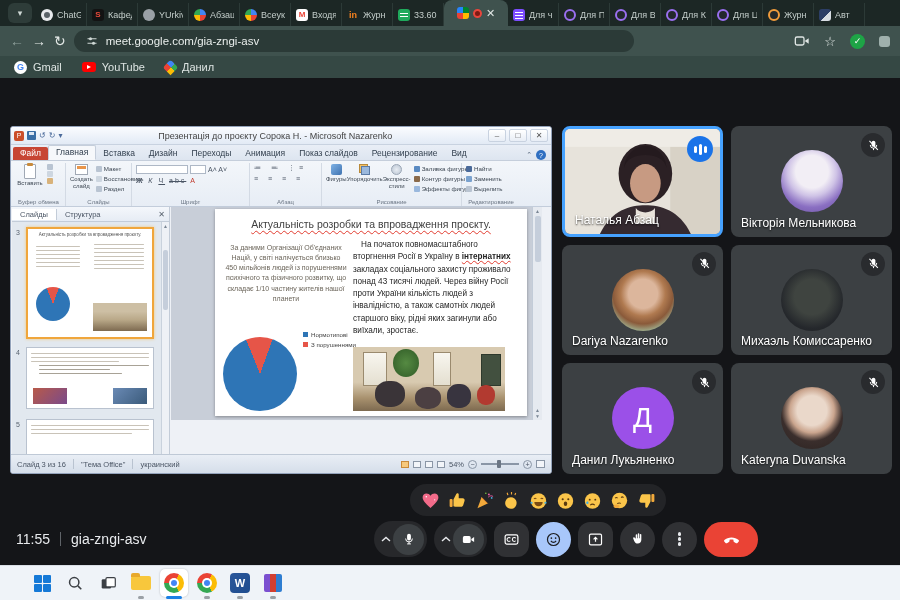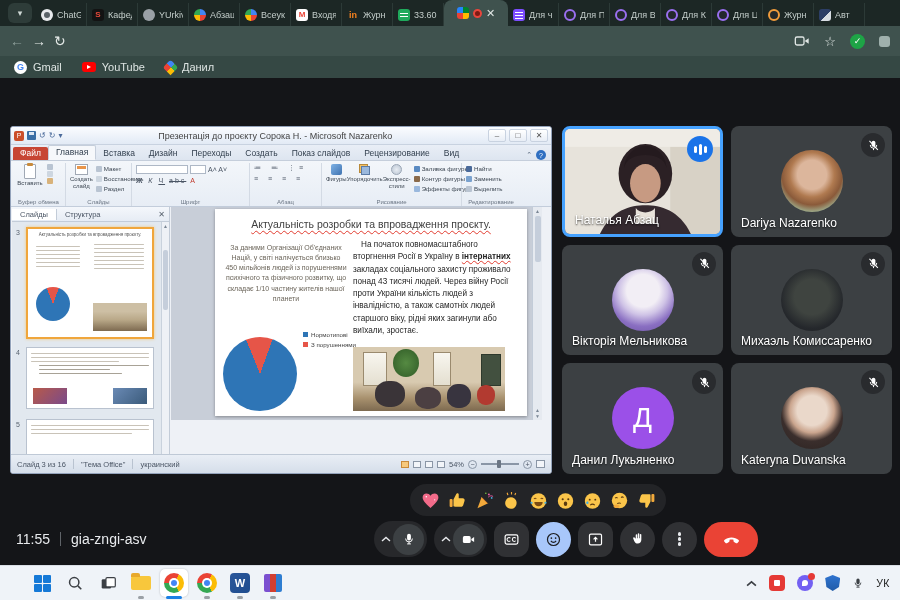--- a/index.html
+++ b/index.html
@@ -287,20 +287,28 @@
     <div class="tab">
         <span class="fav fav-photo"></span>
         <span class="lbl">Авт</span>
       </div>
   </div>
 
   <div class="toolbar">
     <span class="navg dim">←</span>
     <span class="navg">→</span>
     <span class="navg">↻</span>
+    <div class="urlpill">
+      <svg width="12" height="12" viewBox="0 0 16 16">
+          <path d="M2 5h12M2 11h12" stroke="#cfd8d5" stroke-width="1.6"></path>
+          <circle cx="6" cy="5" r="2" fill="#cfd8d5"></circle>
+          <circle cx="10" cy="11" r="2" fill="#cfd8d5"></circle>
+        </svg>
+      <span>meet.google.com/gia-zngi-asv</span>
+    </div>
     <div class="tb-right">
       <svg width="16" height="14" viewBox="0 0 24 20">
           <rect x="2" y="4" width="13" height="12" rx="2.5" fill="none" stroke="#dfe5e3" stroke-width="2"></rect>
           <path d="M16 10l6-4v8z" fill="#dfe5e3"></path>
         </svg>
       <span class="star">☆</span>
       <span class="shield">✓</span>
       <span class="ext"></span>
     </div>
   </div>
@@ -332,21 +340,21 @@
       <span class="winbtn">–</span>
       <span class="winbtn">□</span>
       <span class="winbtn">✕</span>
     </div>
     <div class="ribbon-tabs">
       <span class="rtab file">Файл</span>
       <span class="rtab on">Главная</span>
       <span class="rtab">Вставка</span>
       <span class="rtab">Дизайн</span>
       <span class="rtab">Переходы</span>
-      <span class="rtab">Создать</span>
+      <span class="rtab">Анимация</span>
       <span class="rtab">Показ слайдов</span>
       <span class="rtab">Рецензирование</span>
       <span class="rtab">Вид</span>
       <span class="rt-right">
           <span style="font-size:7px;color:#5a6a7e;">⌃</span>
           <span class="helpq">?</span>
         </span>
     </div>
     <div class="ribbon">
       <div class="grp" style="width:54px;">
@@ -565,40 +573,40 @@
         <path d="M74 84 C78 90 90 90 94 84 L94 100 L74 100Z" fill="#e8e2da"></path>
       </svg>
       <span class="audio-ind">
           <i style="height:7px;"></i>
           <i style="height:11px;"></i>
           <i style="height:7px;"></i>
         </span>
       <span class="pname">Наталья Абзац</span>
     </div>
     <div class="tile">
+      <span class="av av-vika"></span>
+      <span class="micoff">
+          <svg width="13" height="13" viewBox="0 0 24 24">
+            <path d="M12 14.5c1.9 0 3.5-1.6 3.5-3.5V6.5C15.5 4.6 13.9 3 12 3S8.5 4.6 8.5 6.5V11c0 1.9 1.6 3.5 3.5 3.5z" fill="#fff"></path>
+            <path d="M18 11a6 6 0 0 1-12 0M12 17v3.5" stroke="#fff" stroke-width="1.8" fill="none"></path>
+            <line x1="4.5" y1="3.5" x2="20" y2="20" stroke="#fff" stroke-width="2"></line>
+          </svg>
+        </span>
+      <span class="pname">Вікторія Мельникова</span>
+    </div>
+    <div class="tile">
       <span class="av av-dariya"></span>
       <span class="micoff">
           <svg width="13" height="13" viewBox="0 0 24 24">
             <path d="M12 14.5c1.9 0 3.5-1.6 3.5-3.5V6.5C15.5 4.6 13.9 3 12 3S8.5 4.6 8.5 6.5V11c0 1.9 1.6 3.5 3.5 3.5z" fill="#fff"></path>
             <path d="M18 11a6 6 0 0 1-12 0M12 17v3.5" stroke="#fff" stroke-width="1.8" fill="none"></path>
             <line x1="4.5" y1="3.5" x2="20" y2="20" stroke="#fff" stroke-width="2"></line>
           </svg>
         </span>
       <span class="pname">Dariya Nazarenko</span>
-    </div>
-    <div class="tile">
-      <span class="av av-vika"></span>
-      <span class="micoff">
-          <svg width="13" height="13" viewBox="0 0 24 24">
-            <path d="M12 14.5c1.9 0 3.5-1.6 3.5-3.5V6.5C15.5 4.6 13.9 3 12 3S8.5 4.6 8.5 6.5V11c0 1.9 1.6 3.5 3.5 3.5z" fill="#fff"></path>
-            <path d="M18 11a6 6 0 0 1-12 0M12 17v3.5" stroke="#fff" stroke-width="1.8" fill="none"></path>
-            <line x1="4.5" y1="3.5" x2="20" y2="20" stroke="#fff" stroke-width="2"></line>
-          </svg>
-        </span>
-      <span class="pname">Вікторія Мельникова</span>
     </div>
     <div class="tile">
       <span class="av av-mikh"></span>
       <span class="micoff">
           <svg width="13" height="13" viewBox="0 0 24 24">
             <path d="M12 14.5c1.9 0 3.5-1.6 3.5-3.5V6.5C15.5 4.6 13.9 3 12 3S8.5 4.6 8.5 6.5V11c0 1.9 1.6 3.5 3.5 3.5z" fill="#fff"></path>
             <path d="M18 11a6 6 0 0 1-12 0M12 17v3.5" stroke="#fff" stroke-width="1.8" fill="none"></path>
             <line x1="4.5" y1="3.5" x2="20" y2="20" stroke="#fff" stroke-width="2"></line>
           </svg>
         </span>
@@ -802,30 +810,15 @@
         <span class="runline"></span>
       </span>
     <span class="tbi">
         <span class="ic-word">W</span>
         <span class="runline"></span>
       </span>
     <span class="tbi">
         <span class="ic-rar"></span>
         <span class="runline"></span>
       </span>
-    <div class="tray">
-      <svg width="11" height="7" viewBox="0 0 10 6">
-          <path d="M1 5l4-3.5L9 5" stroke="#3b3f44" stroke-width="1.5" fill="none"></path>
-        </svg>
-      <span class="tray-red"></span>
-      <span class="tray-viber"></span>
-      <span class="tray-shield">
-          <span class="tray-warn"></span>
-        </span>
-      <svg width="12" height="14" viewBox="0 0 24 24">
-          <path d="M12 14.5a3.3 3.3 0 0 0 3.3-3.3V6.3a3.3 3.3 0 1 0-6.6 0v4.9A3.3 3.3 0 0 0 12 14.5z" fill="#3b3f44"></path>
-          <path d="M17.8 11.2a5.8 5.8 0 0 1-11.6 0M12 17v3.4M8.8 20.4h6.4" stroke="#3b3f44" stroke-width="1.7" fill="none"></path>
-        </svg>
-      <span class="tray-lang">УК</span>
-    </div>
   </div>
 
 </div>
 
 </body></html>

